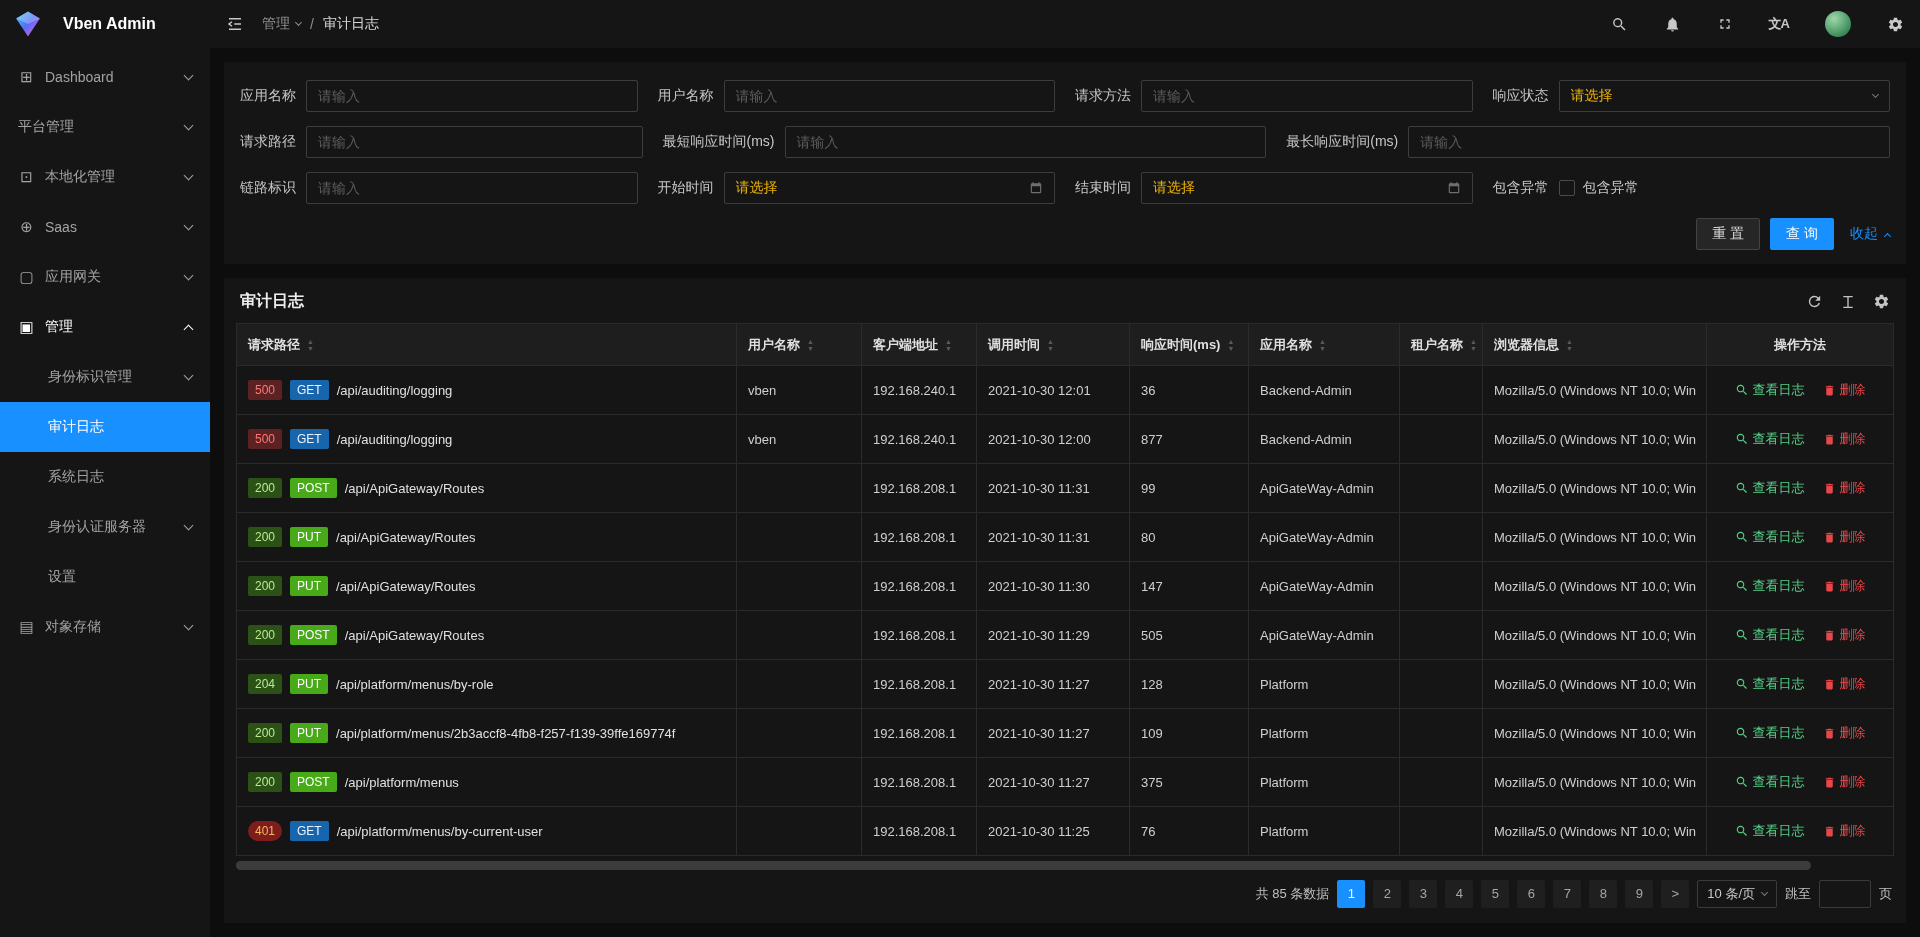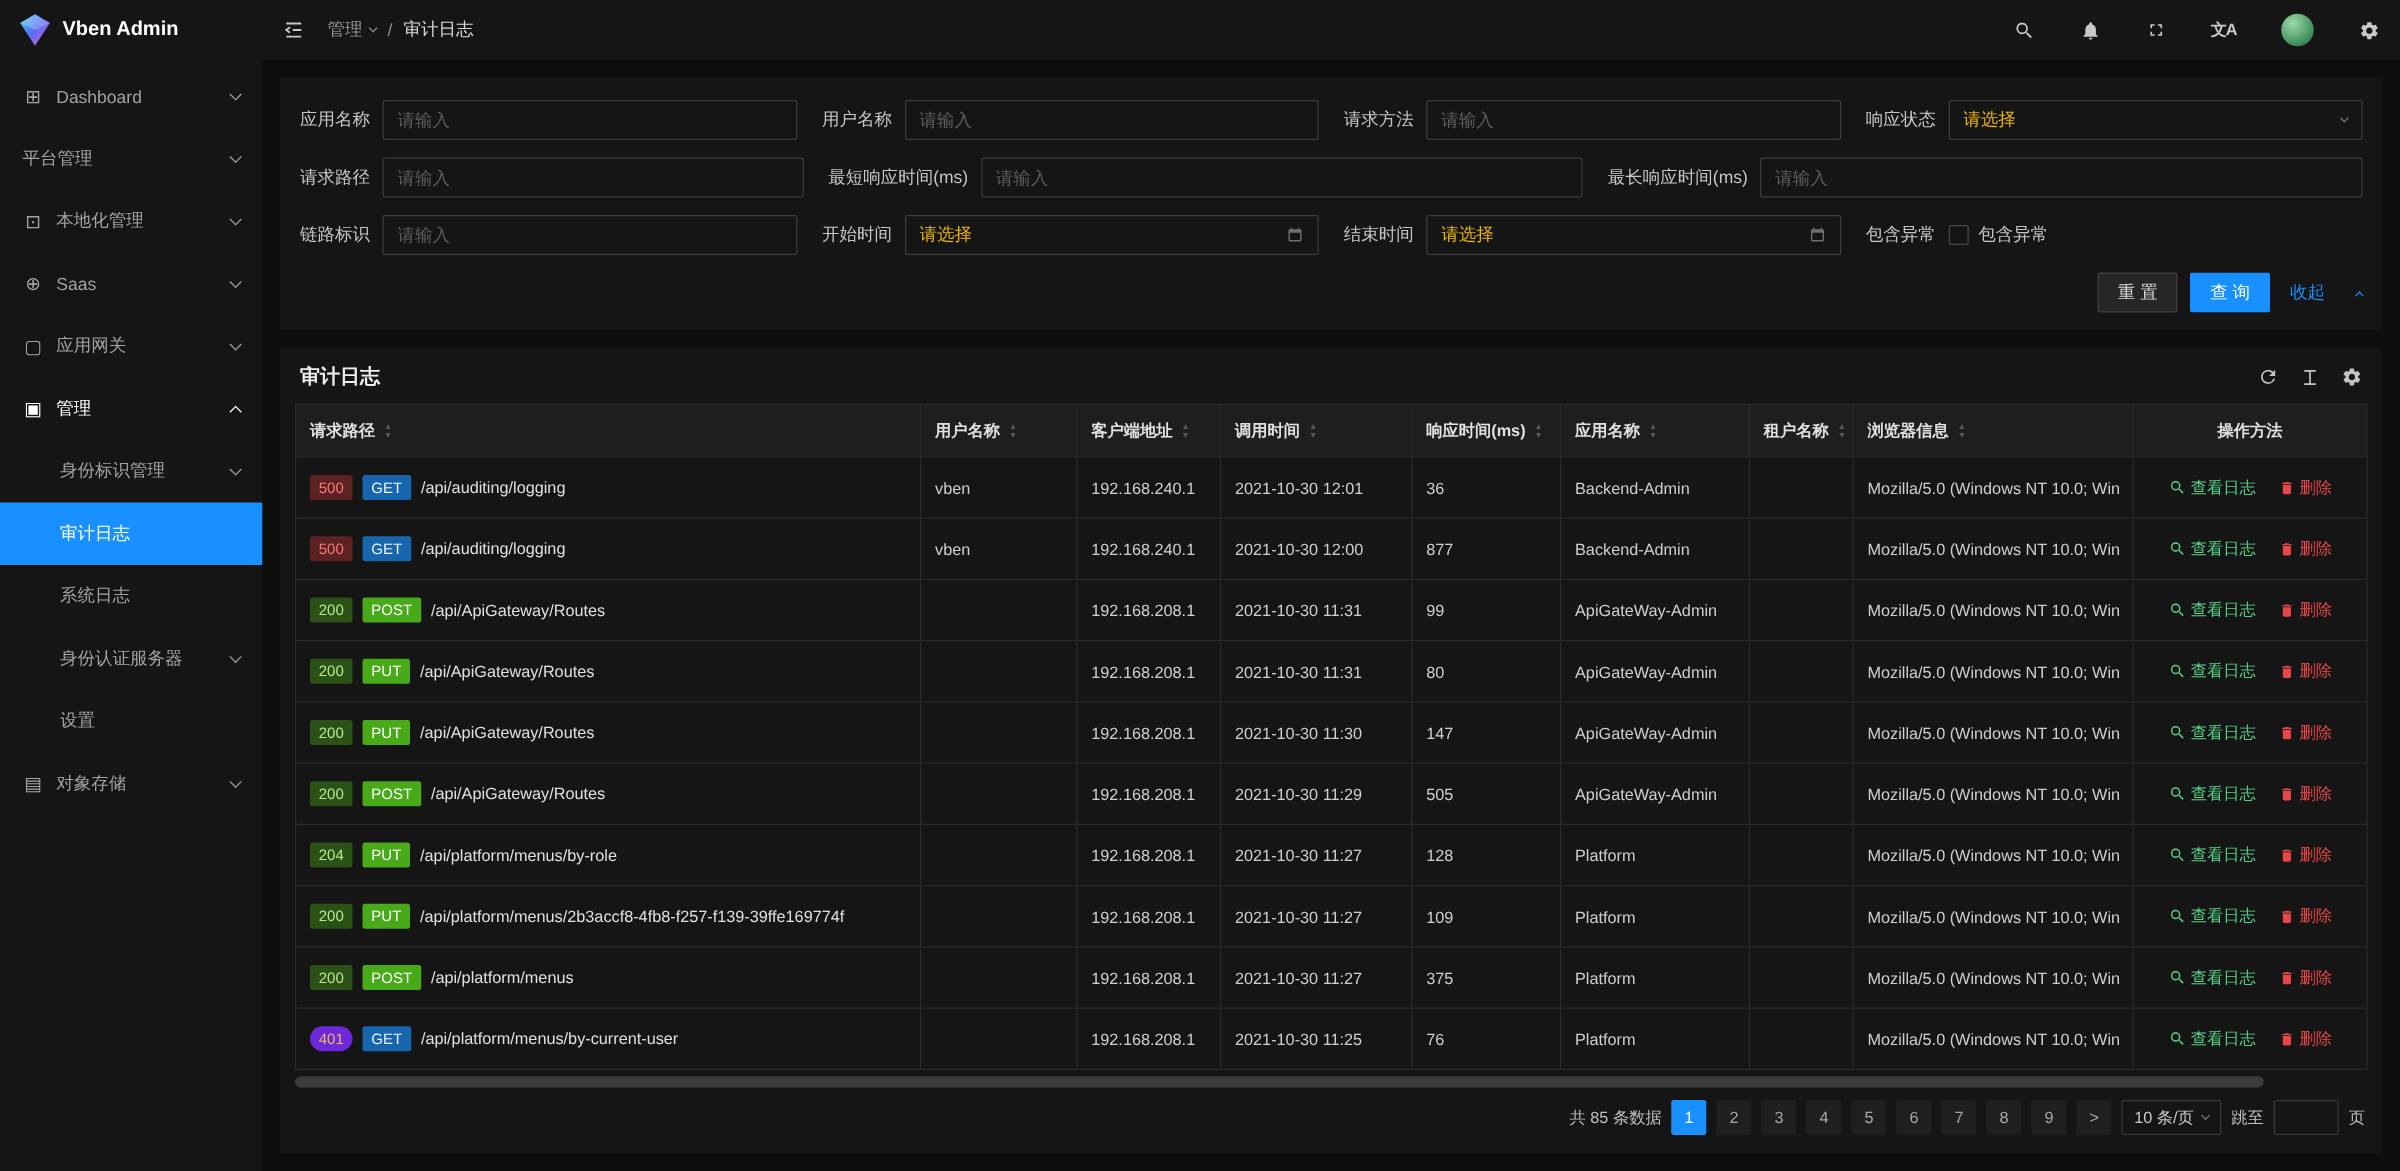--- a/index.html
+++ b/index.html
@@ -2,21 +2,21 @@
 <html><head>
 <meta charset="utf-8">
 <style>
   * { box-sizing: border-box; margin: 0; padding: 0; }
   html,body { width:1920px; height:937px; overflow:hidden; background:#0d0d0d;
     font-family:"Liberation Sans","DejaVu Sans",sans-serif; font-size:14px; color:#c9c9c9; }
   .layout { display:flex; width:1920px; height:937px; }
 
   
   .sidebar { width:210px; flex-shrink:0; background:#151515; display:flex; flex-direction:column; }
-  .logo { height:48px; display:flex; align-items:center; gap:8px; padding:0 14px; }
+  .logo { height:48px; display:flex; align-items:center; gap:21px; padding:0 14px; }
   .logo-text { color:#fff; font-weight:bold; font-size:16px; white-space:nowrap; }
   .menu { flex:1; padding-top:4px; overflow:hidden; }
   .menu-item { height:50px; display:flex; align-items:center; gap:10px; padding:0 18px;
     color:#a3a3a3; cursor:pointer; font-size:14px; white-space:nowrap; }
   .menu-item .mi-icon { width:17px; text-align:center; font-size:15px; }
   .menu-item .chev { margin-left:auto; }
   .menu-item.open { color:#fff; }
   .menu-item.sub { padding-left:48px; }
   .menu-item.active { background:#1890ff; color:#fff; }
 
@@ -55,21 +55,21 @@
   .picker .pk-icon { color:#6f6f6f; flex-shrink:0; display:inline-flex; }
   .picker .chev { color:#7a7a7a; flex-shrink:0; }
   .checkbox { width:16px; height:16px; border:1px solid #4a4a4a; border-radius:2px; background:transparent;
     display:inline-block; margin-right:8px; cursor:pointer; flex-shrink:0; }
   .cb-label { color:#c6c6c6; }
   .f-actions { display:flex; justify-content:flex-end; align-items:center; gap:10px; margin-top:2px; }
   .btn { height:32px; padding:0 15px; border-radius:2px; font-size:14px; font-family:inherit;
     border:1px solid transparent; cursor:pointer; }
   .btn.default { background:#262626; border-color:#434343; color:#d9d9d9; }
   .btn.primary { background:#1890ff; color:#fff; }
-  .collapse-link { color:#1890ff; display:inline-flex; align-items:center; gap:25px; cursor:pointer; margin-left:6px; }
+  .collapse-link { color:#1890ff; display:inline-flex; align-items:center; gap:7px; cursor:pointer; margin-left:6px; }
 
   
   .table-panel { background:#151515; flex:1; min-height:0; display:flex; flex-direction:column; }
   .panel-head { display:flex; align-items:center; padding:13px 16px 11px; flex-shrink:0; }
   .panel-title { font-size:16px; font-weight:bold; color:#ededed; }
   .panel-tools { margin-left:auto; display:flex; align-items:center; gap:17px; color:#c4c4c4; }
   .panel-tools .tb-icon { color:#c4c4c4; }
 
   .table-wrap { padding:0 12px; flex-shrink:0; }
   table { width:100%; border-collapse:collapse; table-layout:fixed; }
@@ -78,21 +78,21 @@
   th.center, td.actions-cell { text-align:center; }
   .th-inner { display:inline-flex; align-items:center; }
   .sorters { display:inline-flex; flex-direction:column; margin-left:7px; color:#595959;
     font-size:7px; line-height:7px; font-style:normal; cursor:pointer; }
   .sorters i { font-style:normal; }
   tbody td { height:49px; color:#cfcfcf; font-size:13px; }
   .badge { display:inline-block; height:20px; line-height:20px; padding:0 7px; border-radius:2px;
     font-size:12px; margin-right:8px; text-align:center; min-width:30px; vertical-align:middle; }
   .st-red    { background:#5c2223; color:#ff7875; }
   .st-green  { background:#2b5117; color:#b7eb8f; }
-  .st-orange { background:#6d28d9; color:#f3b95f;border-radius:10px; }
+  .st-orange { background:#7f1d1d; color:#f3b95f;border-radius:10px; }
   .mt-blue   { background:#1765ad; color:#eaf3ff; }
   .mt-green  { background:#49aa19; color:#ffffff; }
   .path-text { color:#e0e0e0; vertical-align:middle; }
   .action-link { display:inline-flex; align-items:center; gap:4px; margin:0 9px; cursor:pointer; font-size:13px; }
   .action-link.view { color:#55d187; }
   .action-link.del  { color:#e84749; }
 
   .hbar { height:9px; margin:5px 12px 0; flex-shrink:0; }
   .hbar-thumb { height:9px; width:95%; background:#3c3c3c; border-radius:5px; }
 

